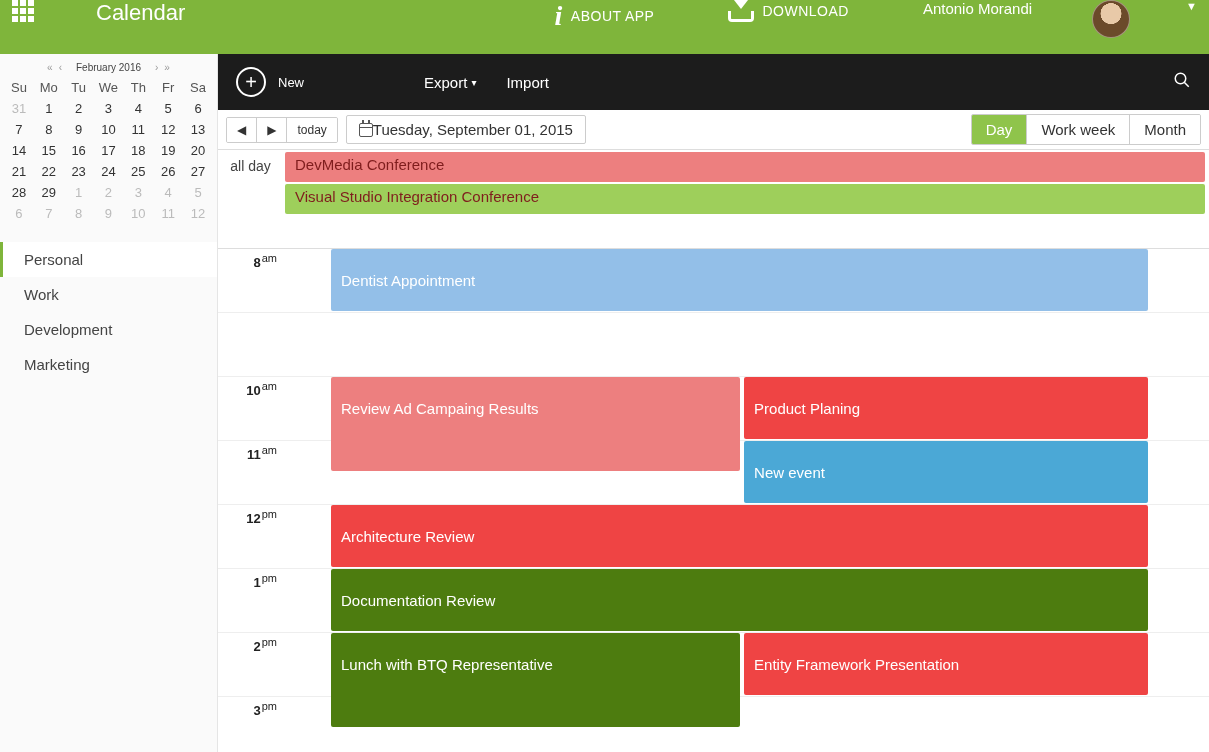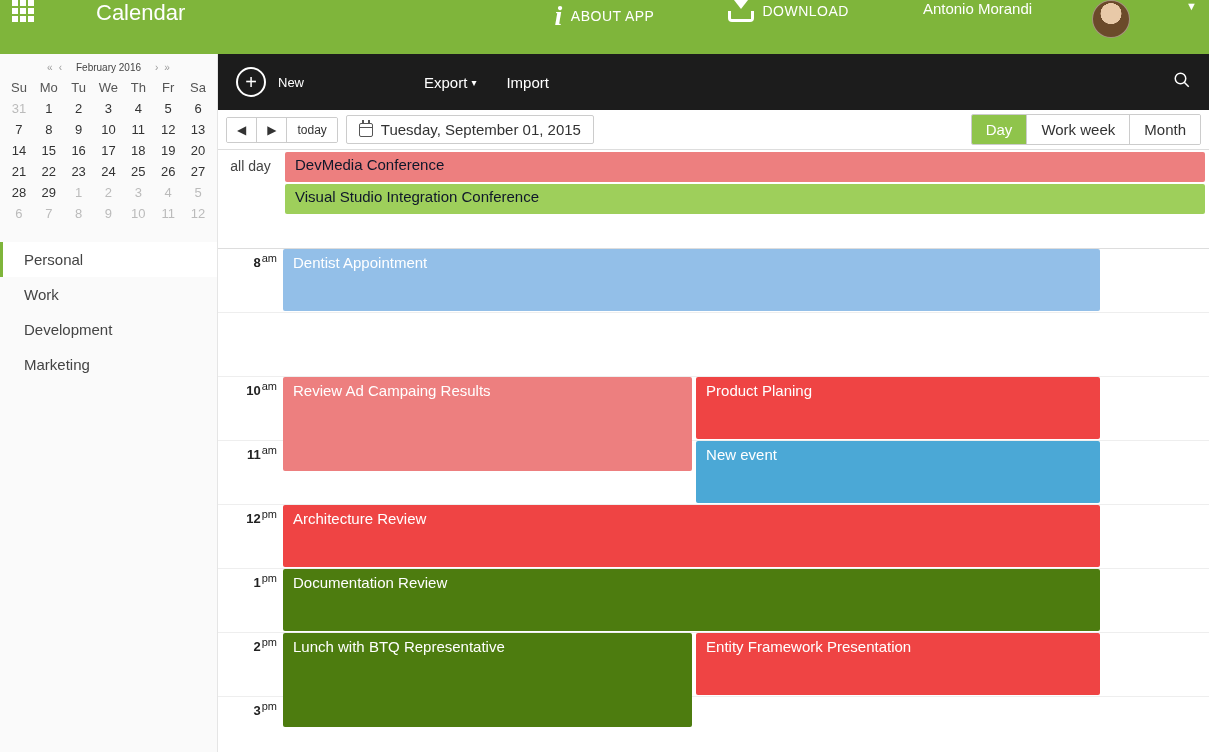--- a/index.html
+++ b/index.html
@@ -42,43 +42,43 @@
 .toolbar .plus-circle { width: 30px; height: 30px; border: 2px solid #fff; border-radius: 50%; display:flex; align-items:center; justify-content:center; font-size: 20px; line-height:1; }
 .toolbar .tb-item { margin-right: 30px; font-size: 15px; cursor: pointer; display:flex; align-items:center; gap:4px; }
 .toolbar .spacer { flex: 1; }
 .toolbar .search { font-size: 18px; cursor: pointer; }
 
 
 .datebar { height: 40px; border-bottom: 1px solid #ddd; display: flex; align-items: center; padding: 0 8px; }
 .nav-group { display: flex; border: 1px solid #ccc; border-radius: 2px; overflow: hidden; margin-right: 8px; }
 .nav-group .btn { padding: 5px 10px; border-right: 1px solid #ccc; cursor: pointer; font-size: 12px; background:#fff; }
 .nav-group .btn:last-child { border-right: none; }
-.date-disp { border: 1px solid #ccc; border-radius: 2px; padding: 5px 12px; display: flex; align-items: center; gap: 8px; font-size: 15px; background:#fff; }
+.date-disp { border: 1px solid #ccc; border-radius: 2px; padding: 5px 12px; display: flex; align-items: center; gap: 0; font-size: 15px; background:#fff; }
 .view-group { margin-left: auto; display: flex; border: 1px solid #ccc; border-radius: 2px; overflow: hidden; }
 .view-group .btn { padding: 6px 14px; border-right: 1px solid #ccc; cursor: pointer; font-size: 15px; background:#fff; }
 .view-group .btn:last-child { border-right: none; }
 .view-group .btn.active { background: #8fc44b; color: #fff; }
 
 
 .allday { display: flex; border-bottom: 1px solid #ddd; }
 .allday .label { width: 65px; text-align: center; padding: 8px 4px; font-size: 14px; color: #444; }
 .allday .events { flex: 1; padding: 2px 4px 2px 2px; }
-.allday .ev { height: 30px; border-radius: 2px; color: #0f172a; padding: 4px 10px; font-size: 15px; margin-bottom: 2px; }
+.allday .ev { height: 30px; border-radius: 2px; color: #7f1d1d; padding: 4px 10px; font-size: 15px; margin-bottom: 2px; }
 .ev-red { background: #ed7f7f; }
 .ev-green { background: #9ecf5b; }
 
 
 .grid-wrap { flex: 1; overflow-y: scroll; position: relative; }
 .grid { position: relative; }
 .hour-row { height: 64px; border-bottom: 1px solid #eee; display: flex; }
 .hour-row .time { width: 65px; text-align: right; padding: 3px 6px; font-size: 13px; color: #222; }
 .hour-row .time .ampm { font-size: 11px; vertical-align: super; margin-left:1px; }
 .hour-row .slot { flex: 1; position: relative; }
 .events-layer { position: absolute; top: 0; left: 65px; right: 8px; bottom: 0; }
-.event { position: absolute; border-radius: 2px; color: #fff; padding: 5px 10px; font-size: 15px; overflow: hidden; }
+.event { position: absolute; border-radius: 2px; color: #fff; padding: 23px 10px; font-size: 15px; overflow: hidden; margin-left: 48px; }
 .c-blue { background: #93bfe8; }
 .c-lblue { background: #4ba8d6; }
 .c-red { background: #ed7f7f; }
 .c-green { background: #ef4444; }
 .c-orange { background: #4d7c0f; }
 
 
 .grid-wrap::-webkit-scrollbar { width: 16px; }
 .grid-wrap::-webkit-scrollbar-thumb { background: #c8c8c8; }
 .grid-wrap::-webkit-scrollbar-button:single-button { height:16px; background:#eee; }

